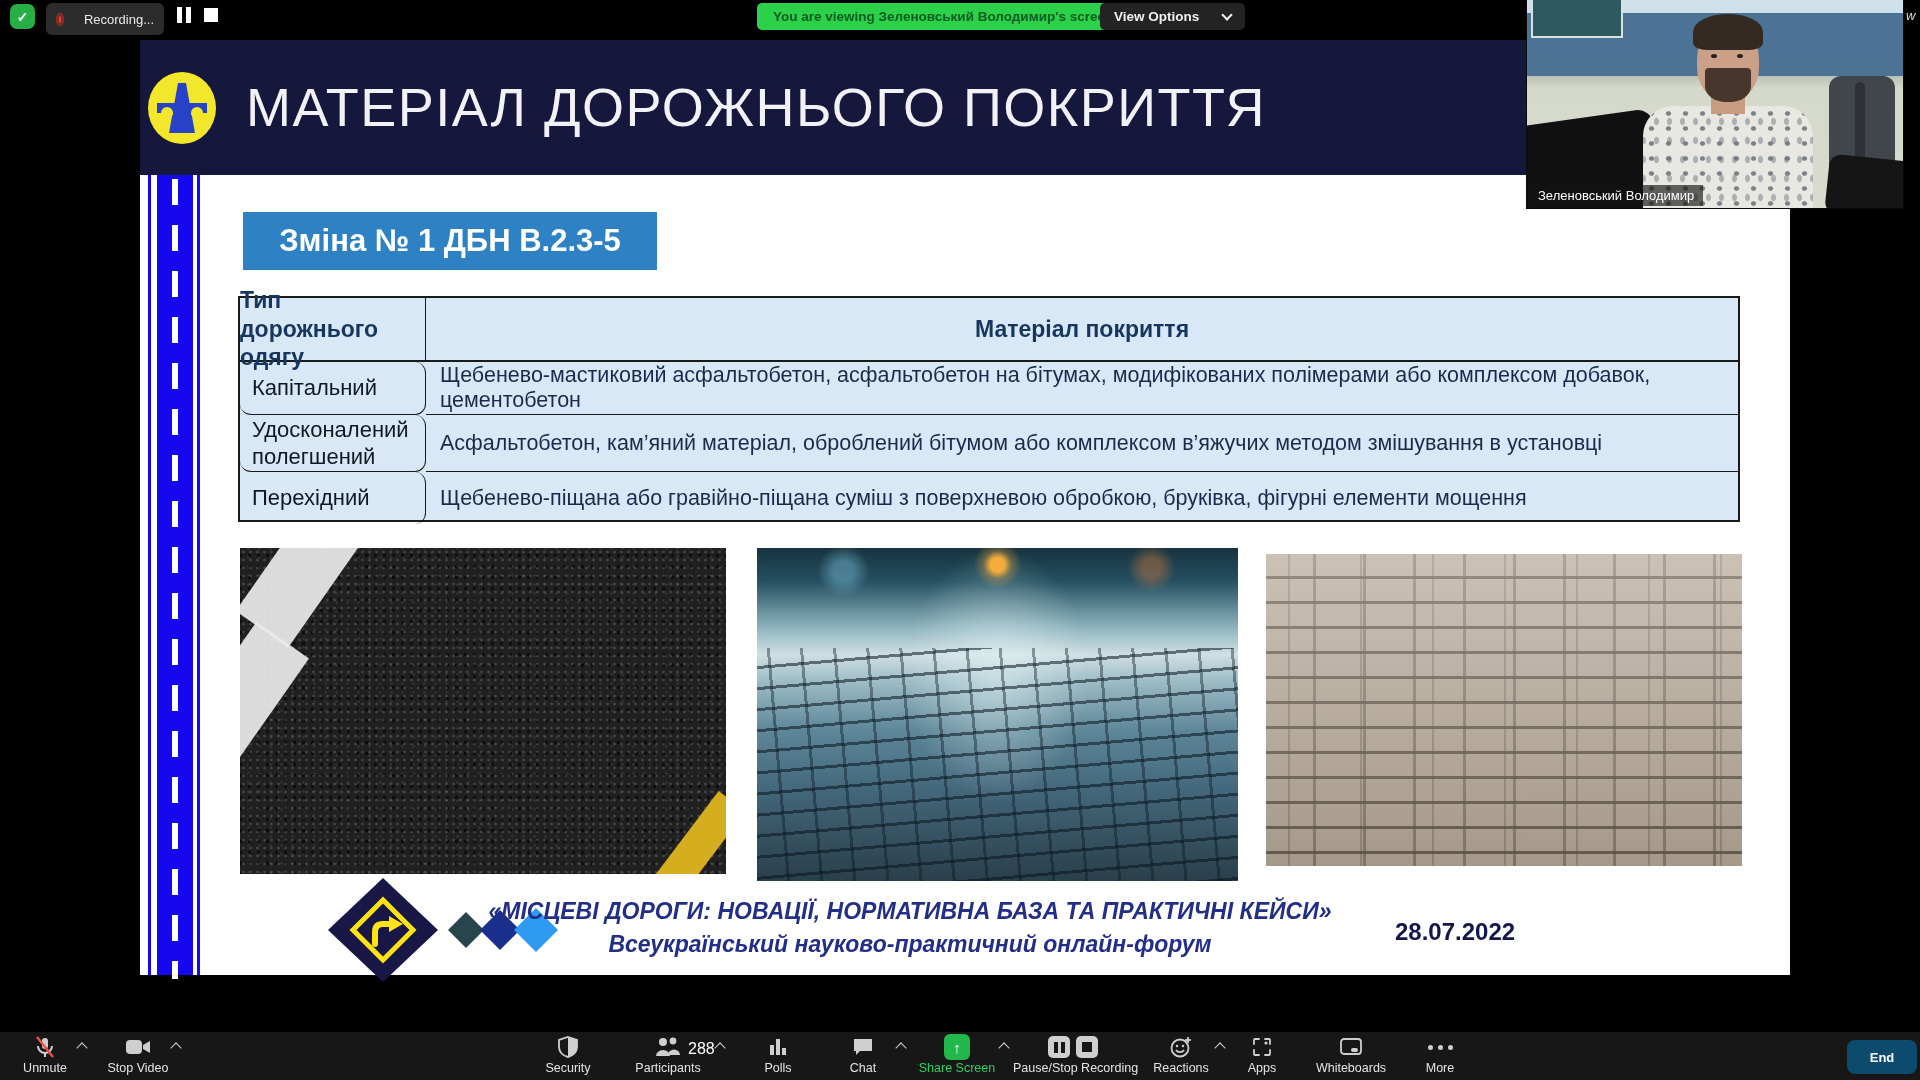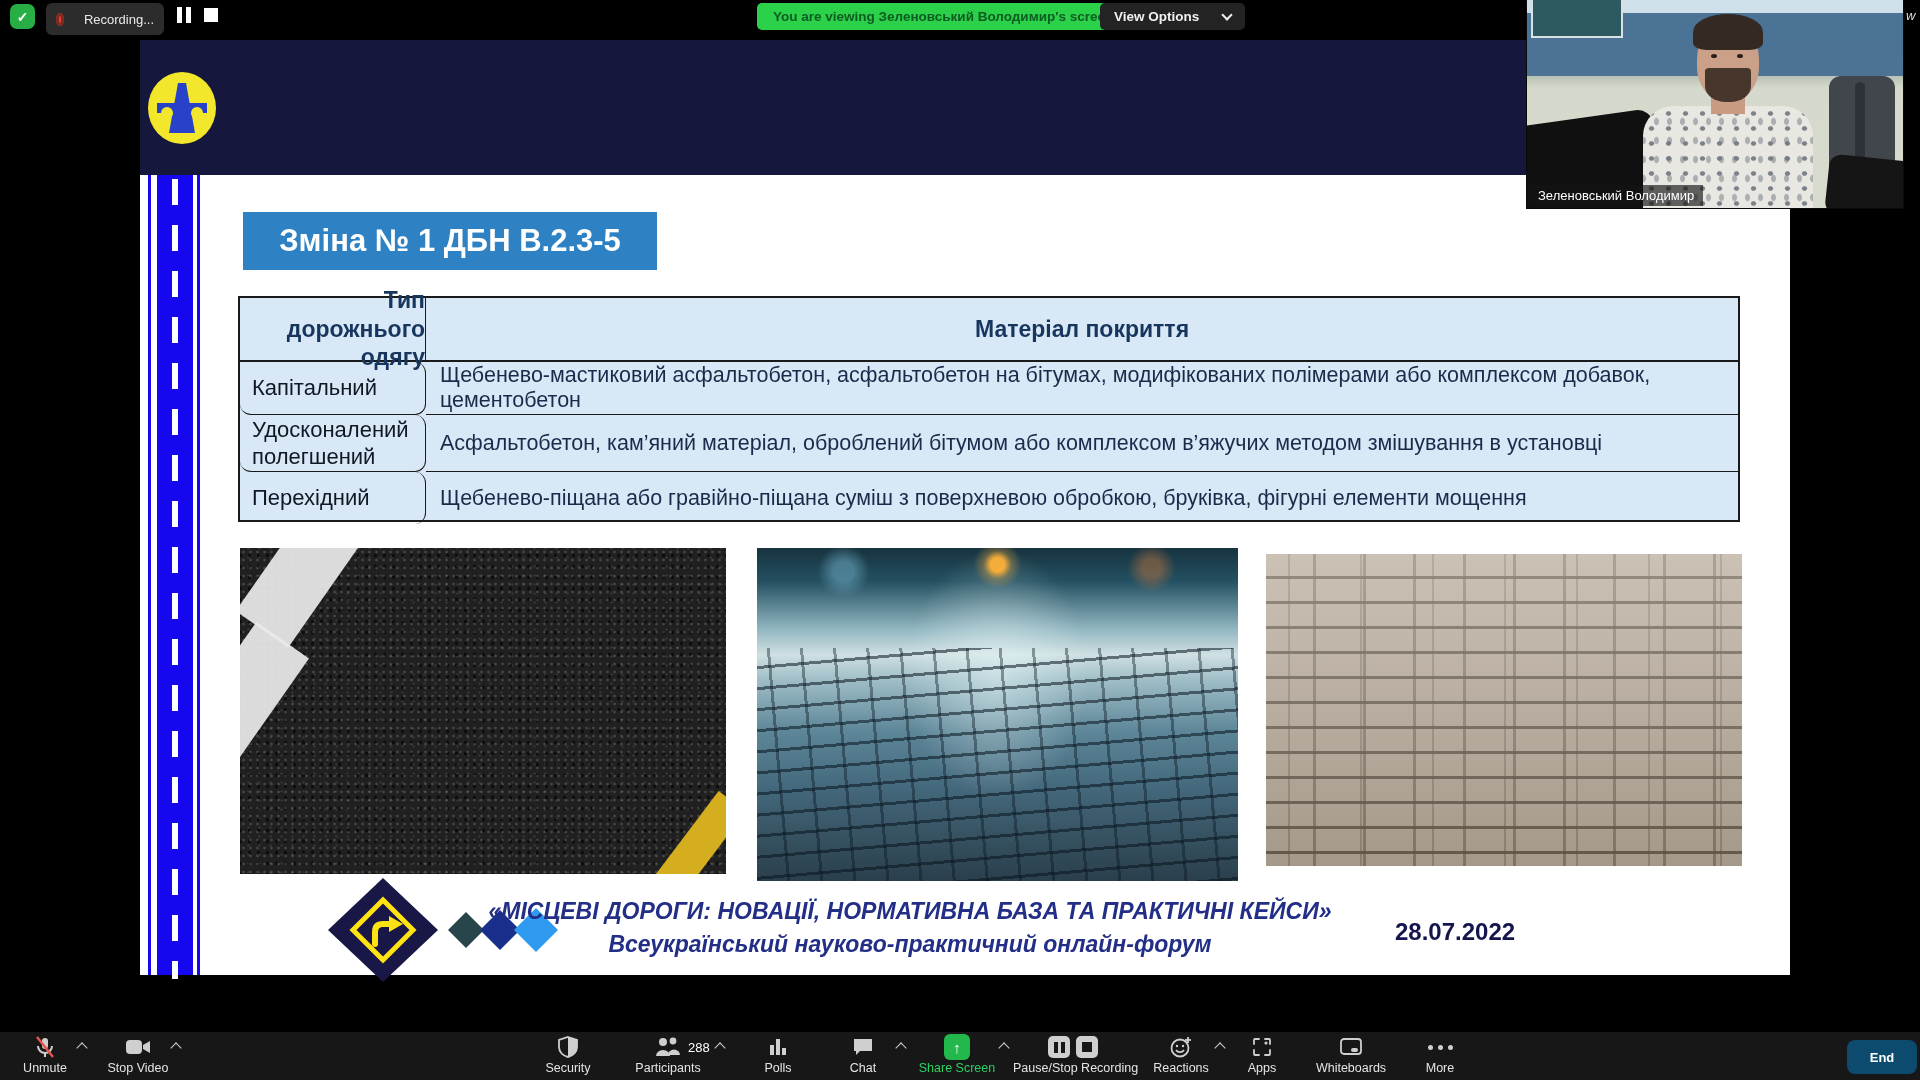--- a/index.html
+++ b/index.html
@@ -48,21 +48,21 @@
                color:#fff; font-size:31px; font-weight:bold; }
 
   
   .mat-table { position:absolute; left:98px; top:256px; width:1502px; height:226px;
                background:#d9e8f6; border:2px solid #1a1a1a;
                display:grid; grid-template-columns:186px 1fr; grid-template-rows:64px 53px 57px 52px; }
   .mat-table > div { border-right:1.5px solid #1a1a1a; border-bottom:1.5px solid #1a1a1a;
                      display:flex; align-items:center; }
   .mat-table > div:nth-child(2n) { border-right:none; }
   .mat-table > div:nth-last-child(-n+2) { border-bottom:none; }
-  .th { justify-content:center; text-align:right; color:#17365d; font-weight:bold; font-size:23px;
+  .th { justify-content:center; text-align:left; color:#17365d; font-weight:bold; font-size:23px;
         line-height:1.25; border-bottom-width:2px !important; }
   .td-type { padding-left:12px; color:#101823; font-size:22px; line-height:1.25;border-radius:11px; }
   .td-mat  { padding-left:14px; padding-right:10px; color:#1b2a4a; font-size:21.5px; }
 
   
   .photo { position:absolute; overflow:hidden; }
   .photo-asphalt { left:100px; top:508px; width:486px; height:326px; background-color:#202020;
     background-image:
       radial-gradient(rgba(255,255,255,.16) 1px, transparent 1.5px),
       radial-gradient(rgba(255,255,255,.09) 1px, transparent 1.7px),
@@ -131,21 +131,21 @@
               font-size:13px; padding:3px 9px; }
 
   
   .toolbar { position:absolute; left:0; top:1032px; width:1920px; height:48px; background:#171717; z-index:4; }
   .titem { position:absolute; top:2px; width:120px; margin-left:-60px; text-align:center; cursor:default; }
   .ticon { height:26px; display:flex; align-items:center; justify-content:center; }
   .tlabel { color:#e4e4e4; font-size:12.5px; margin-top:1px; white-space:nowrap; }
   .tlabel.green { color:#2ad160; }
   .chev-up { position:absolute; top:12px; width:8px; height:8px; border-right:1.8px solid #cfcfcf;
              border-bottom:1.8px solid #cfcfcf; transform:rotate(-135deg); z-index:5; }
-  .pp-badge { position:absolute; color:#fff; font-size:13px; top:8px; }
+  .pp-badge { position:absolute; color:#fff; font-size:16px; top:8px; }
   .share-icon { width:26px; height:26px; border-radius:6px; background:#23b84c; display:flex;
                 align-items:center; justify-content:center; color:#fff; font-size:15px; font-weight:bold; }
   .recbtn { width:22px; height:22px; border-radius:5px; background:#cfcfcf; display:flex;
             align-items:center; justify-content:center; gap:3px; }
   .recbtn i.bar { display:block; width:4px; height:11px; background:#171717; }
   .recbtn i.sq { display:block; width:10px; height:10px; background:#171717; }
   .dots { display:flex; gap:5px; } .dots i { width:5px; height:5px; border-radius:50%; background:#cfcfcf; }
   .end-btn { position:absolute; left:1847px; top:8px; width:70px; height:34px; background:#0c4a6e;
              border-radius:8px; color:#fff; font-size:13px; font-weight:bold; border:none;
              display:flex; align-items:center; justify-content:center; cursor:default; }
@@ -182,20 +182,21 @@
 
     <div class="slide-titleband">
       <div class="slide-logo">
         <svg width="54" height="58" viewBox="0 0 54 58">
           <polygon points="23,4 31,4 40,54 14,54" fill="#2741c8"></polygon>
           <rect x="2" y="24" width="50" height="10" fill="#2741c8"></rect>
           <circle cx="12" cy="34" r="6" fill="#f2e72b"></circle>
           <circle cx="42" cy="34" r="6" fill="#f2e72b"></circle>
         </svg>
       </div>
+      <div class="slide-title">МАТЕРІАЛ ДОРОЖНЬОГО ПОКРИТТЯ</div>
     </div>
 
     <div class="roadstrip">
       <div class="thin" style="left:0;"></div>
       <div class="band">
         <div class="dash"></div>
       </div>
       <div class="thin" style="right:0;"></div>
     </div>
 

